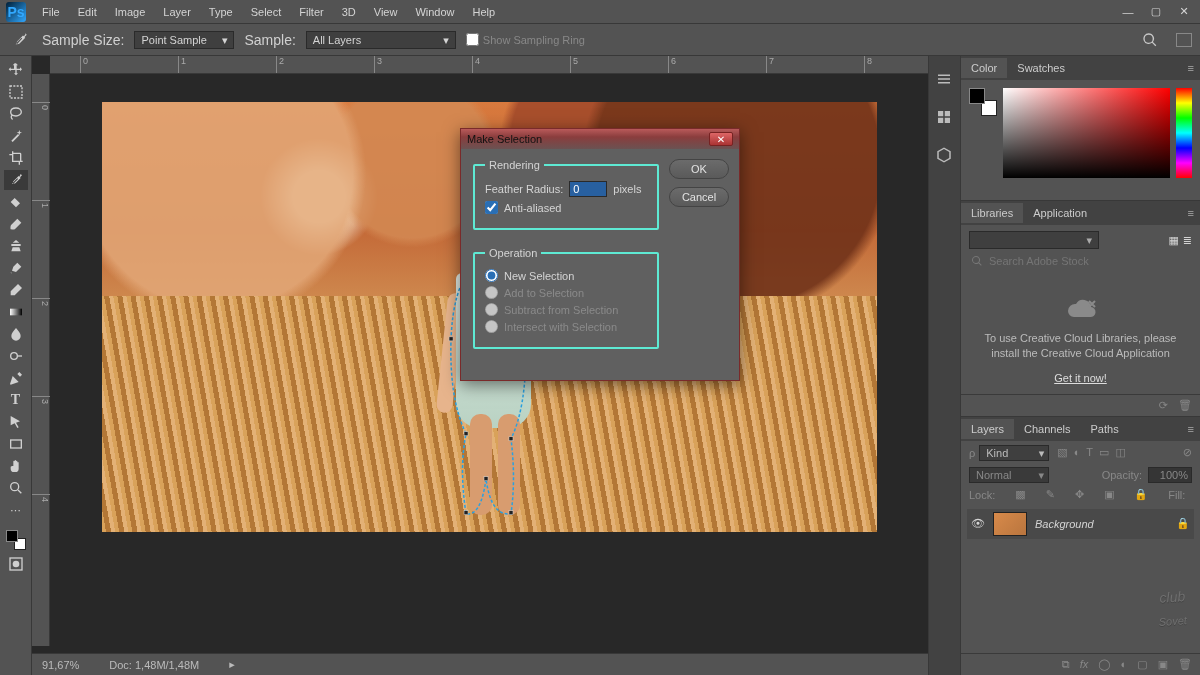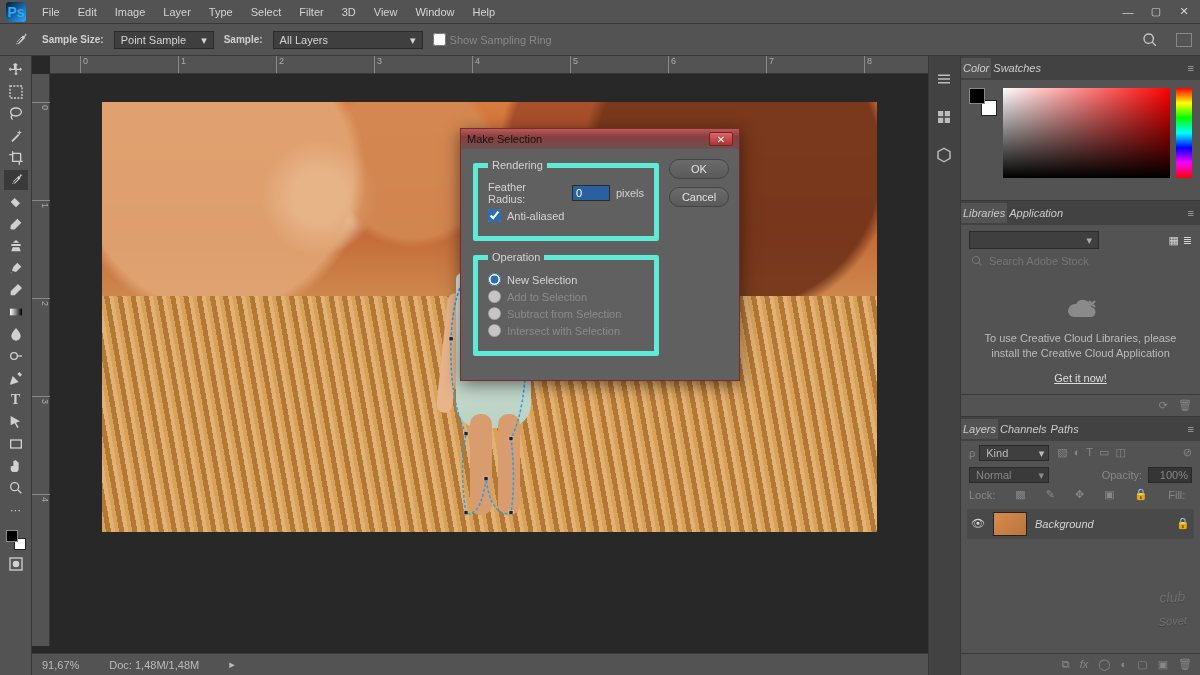--- a/index.html
+++ b/index.html
@@ -5,21 +5,21 @@
 * { margin:0; padding:0; box-sizing:border-box; font-family:"Segoe UI",Tahoma,sans-serif; font-size:11px; }
 body { background:#535353; color:#d4d4d4; width:1200px; height:675px; overflow:hidden; position:relative; }
 .topbar { display:flex; align-items:center; height:24px; background:#535353; border-bottom:1px solid #383838; padding:0 6px; }
 .ps-logo { width:20px; height:20px; background:linear-gradient(135deg,#001e36,#31a8ff); border-radius:3px; display:flex; align-items:center; justify-content:center; color:#31a8ff; font-weight:bold; font-size:14px; margin-right:8px; }
 .menus { display:flex; gap:2px; }
 .menu-item { padding:3px 8px; cursor:default; }
 .win-controls { margin-left:auto; display:flex; gap:8px; }
 .win-btn { width:20px; height:16px; display:flex; align-items:center; justify-content:center; font-size:11px; }
 .optbar { display:flex; align-items:center; height:32px; background:#535353; border-bottom:1px solid #383838; padding:0 8px; gap:10px; }
 .opt-tool-icon { width:24px; height:24px; display:flex; align-items:center; justify-content:center; }
-.opt-label { color:#d0d0d0; font-size:10px;font-weight:bold; }
+.opt-label { color:#d0d0d0; font-size:14px; }
 .opt-select { background:#3f3f3f; border:1px solid #2a2a2a; color:#d4d4d4; padding:2px 24px 2px 6px; position:relative; min-width:100px; }
 .opt-select::after { content:"▾"; position:absolute; right:6px; }
 .opt-check { display:flex; align-items:center; gap:4px; color:#888; }
 .search-icon { margin-left:auto; margin-right:8px; }
 .layout-icons { display:flex; gap:4px; }
 .layout-box { width:16px; height:14px; border:1px solid #888; }
 .main { display:flex; height:619px; }
 .toolbox { width:32px; background:#535353; border-right:1px solid #383838; display:flex; flex-direction:column; align-items:center; padding-top:4px; gap:2px; }
 .tool { width:24px; height:20px; display:flex; align-items:center; justify-content:center; fill:#d0d0d0; color:#d0d0d0; }
 .tool.selected { background:#3a3a3a; }
@@ -44,21 +44,21 @@
 .arm { position:absolute; top:34%; left:6%; width:16px; height:120px; background:#e7b48c; border-radius:8px; transform:rotate(6deg); }
 .legs { position:absolute; bottom:0; left:26%; width:50%; height:30%; }
 .leg { position:absolute; width:22px; height:100%; background:#d89c6f; border-radius:10px; }
 .leg.l { left:4px; } .leg.r { right:6px; }
 .path-outline { position:absolute; left:42.5%; top:18%; width:130px; height:79%; pointer-events:none; }
 .statusbar { height:22px; background:#535353; display:flex; align-items:center; padding:0 10px; gap:30px; font-size:11px; color:#bbb; border-top:1px solid #383838;margin-top:7px; }
 .vstrip { width:32px; background:#424242; border-left:1px solid #383838; display:flex; flex-direction:column; align-items:center; padding-top:14px; gap:18px; }
 .vstrip .vicon { width:20px; height:20px; fill:#c0c0c0; }
 .rightpanels { width:240px; background:#535353; border-left:1px solid #383838; display:flex; flex-direction:column; }
 .panel-tabs { display:flex; height:24px; background:#424242; align-items:center; }
-.ptab { padding:4px 2px; color:#ccc;font-style:italic; }
+.ptab { padding:4px 10px; color:#ccc; }
 .ptab.active { background:#535353; }
 .ptab-menu { margin-left:auto; padding:0 6px; color:#aaa; }
 .color-panel { height:120px; padding:8px; display:flex; gap:6px; position:relative; }
 .fgbg2 { position:relative; width:28px; height:28px; }
 .fgbg2 .bg { position:absolute; right:0; bottom:0; width:16px; height:16px; background:#fff; border:1px solid #222; }
 .fgbg2 .fg { position:absolute; left:0; top:0; width:16px; height:16px; background:#000; border:1px solid #888; }
 .sat-box { flex:1; height:90px; background:linear-gradient(to bottom,transparent,#000),linear-gradient(to right,#fff,#ff0000); position:relative; }
 .hue-bar { width:16px; height:90px; background:linear-gradient(to bottom,#f00,#ff0,#0f0,#0ff,#00f,#f0f,#f00); }
 .lib-panel { flex:0 0 auto; border-top:1px solid #383838; }
 .lib-body { padding:10px 12px; color:#bbb; text-align:center; }
@@ -92,21 +92,21 @@
 .watermark { position:absolute; right:14px; bottom:42px; font-family:cursive; font-size:34px; color:#6f6f6f; font-style:italic; transform:rotate(-4deg); pointer-events:none; text-shadow:0 1px 0 #444; }
 .watermark .club { font-size:14px; display:block; text-align:right; margin-bottom:-10px; }
 
 .dialog { position:absolute; left:460px; top:128px; width:280px; background:#606060; border:1px solid #7a2a2a; box-shadow:0 4px 16px rgba(0,0,0,.5); }
 .dlg-title { height:20px; background:linear-gradient(to bottom,#b95a5a,#8a3d3d 40%,#6b5252 100%); display:flex; align-items:center; padding:0 6px; color:#111; font-size:11px; font-weight:500; }
 .dlg-close { margin-left:auto; width:24px; height:14px; background:linear-gradient(#d66,#a33); border:1px solid #722; border-radius:2px; color:#fff; display:flex; align-items:center; justify-content:center; font-size:10px; }
 .dlg-body { display:flex; padding:10px 10px 14px 12px; gap:10px; }
 .dlg-left { flex:1; }
 .dlg-right { width:60px; display:flex; flex-direction:column; gap:8px; }
 .dbtn { background:linear-gradient(#6b6b6b,#5a5a5a); border:1px solid #444; border-radius:10px; color:#e2e2e2; padding:3px 0; text-align:center; }
-fieldset { border:5px solid #5eead4; border-radius:2px; padding:6px 10px 10px; margin-bottom:10px; }
+fieldset { border:2px solid #5eead4; border-radius:2px; padding:6px 10px 10px; margin-bottom:17px; }
 legend { color:#d4d4d4; padding:0 4px; font-size:11px; }
 .frow { display:flex; align-items:center; gap:6px; margin:4px 0; color:#d4d4d4; }
 .frow.disabled { color:#8a8a8a; }
 .numfield { width:38px; background:#3a3a3a; border:1px solid #2a2a2a; color:#fff; padding:1px 3px; }
 .numfield.sel { background:#2860a0; }
 input[type=checkbox],input[type=radio] { accent-color:#2a6fb5; }
 svg { display:block; }
 </style>
 </head>
 <body>

